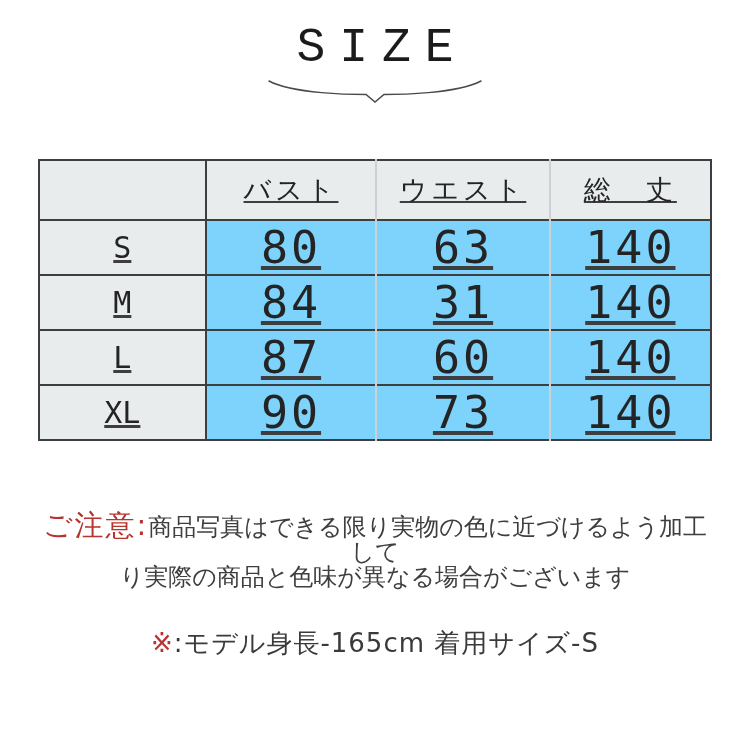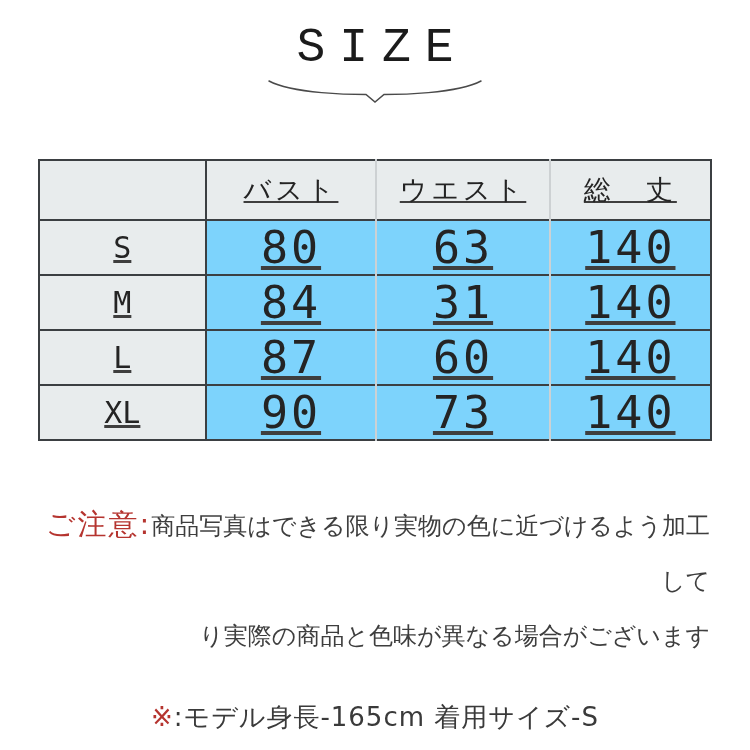--- a/index.html
+++ b/index.html
@@ -77,25 +77,25 @@
     font-size: 45px;
     letter-spacing: 3px;
     color: #242424;
     text-align: center;
   }
   .vdark { border-left: 2px solid #3b3f42; }
   .vlight { border-left: 2px solid #cdd1d3; }
 
   
   .notice {
-    margin-top: 56px;
+    margin-top: 72px;
     padding: 0 40px;
-    text-align: right;
+    text-align: center;
     font-size: 24px;
-    line-height: 55px;
+    line-height: 25px;
     color: #3e3e3e;
   }
   .notice-label {
     color: #b5342f;
     font-size: 29px;
     letter-spacing: 2px;
   }
 
   
   .model-note {

